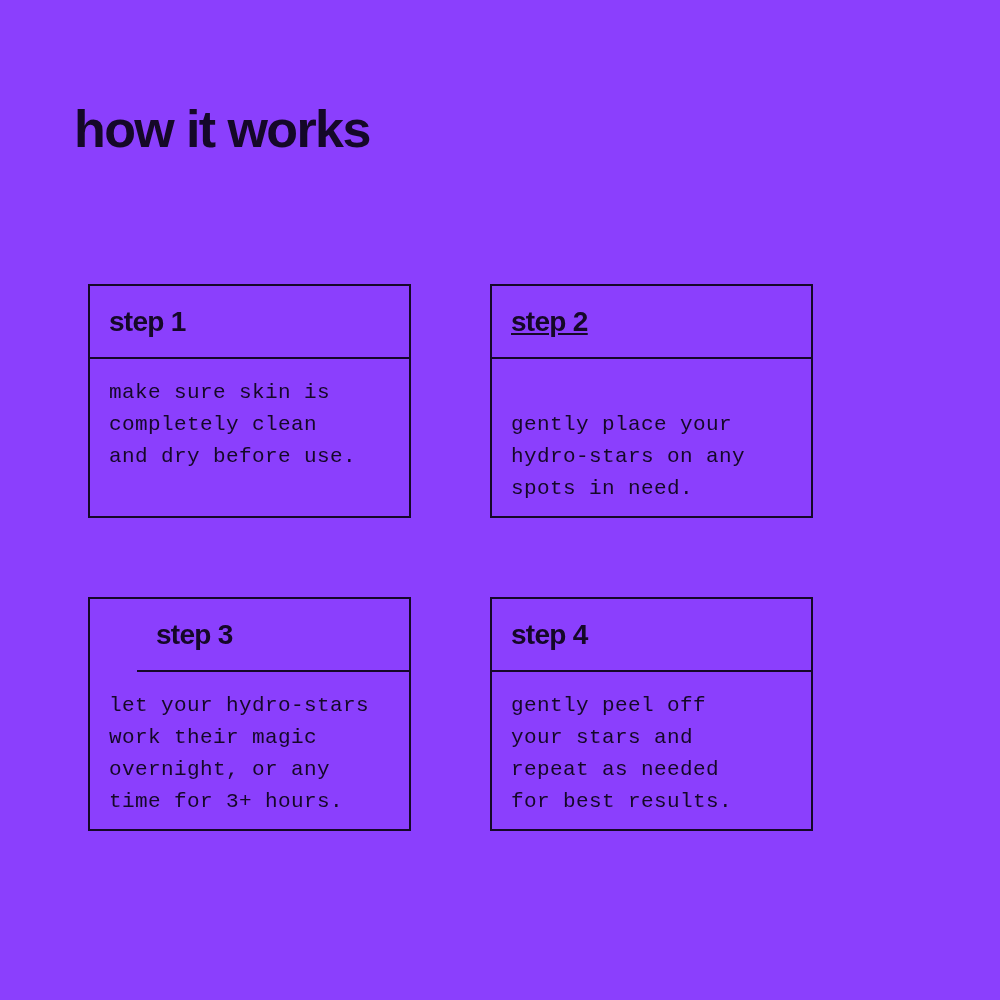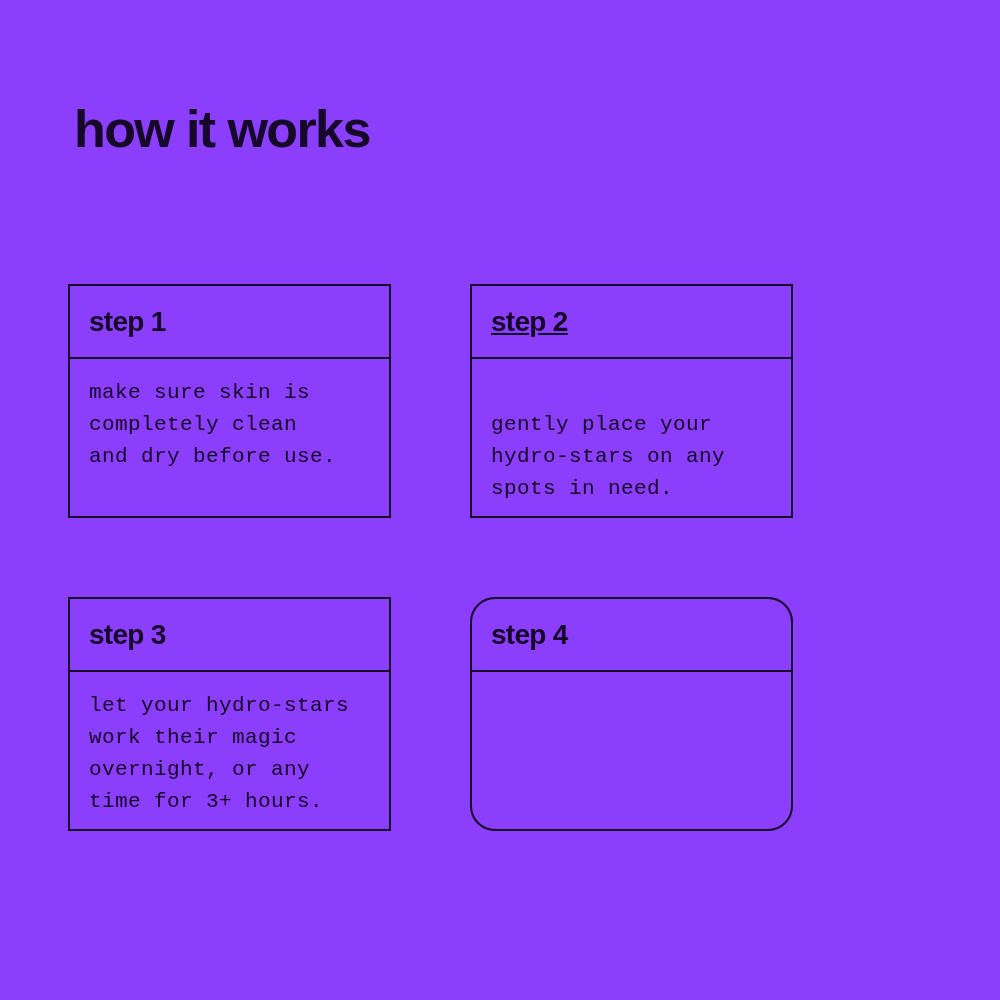--- a/index.html
+++ b/index.html
@@ -35,21 +35,21 @@
     font-weight: 700;
     letter-spacing: -1.6px;
     line-height: 62px;
     color: #150828;
     white-space: nowrap;
   }
 
   
   .steps-grid {
     position: absolute;
-    left: 68px;
+    left: 88px;
     top: 284px;
     width: 725px;
     display: grid;
     grid-template-columns: 323px 323px;
     grid-template-rows: 234px 234px;
     column-gap: 79px;
     row-gap: 79px;
   }
 
   .step-card {
@@ -124,31 +124,37 @@
         <span class="step-card-title" style="color: rgb(21, 8, 40); text-decoration: underline;">step 2</span>
       </div>
       <div class="step-card-body">
         <p class="step-card-text" style="color: rgb(21, 8, 40); margin-top: 32px;">gently place your
 hydro-stars on any
 spots in need.</p>
       </div>
     </section>
 
     <section class="step-card" style="border-color: rgb(21, 8, 40);">
-      <div class="step-card-header" style="border-bottom-color: rgb(21, 8, 40);">
+      <div class="step-card-header" style="border-bottom-color: rgb(21, 8, 40); margin-left: 47px;">
         <span class="step-card-title" style="color: rgb(21, 8, 40);">step 3</span>
       </div>
       <div class="step-card-body">
         <p class="step-card-text" style="color: rgb(21, 8, 40);">let your hydro-stars
 work their magic
 overnight, or any
 time for 3+ hours.</p>
       </div>
     </section>
 
-    <section class="step-card" style="border-color: rgb(21, 8, 40); border-radius: 25px;">
+    <section class="step-card" style="border-color: rgb(21, 8, 40);">
       <div class="step-card-header" style="border-bottom-color: rgb(21, 8, 40);">
         <span class="step-card-title" style="color: rgb(21, 8, 40);">step 4</span>
+      </div>
+      <div class="step-card-body">
+        <p class="step-card-text" style="color: rgb(21, 8, 40);">gently peel off
+your stars and
+repeat as needed
+for best results.</p>
       </div>
     </section>
 
   </div>
 </div>
 
 </body></html>

